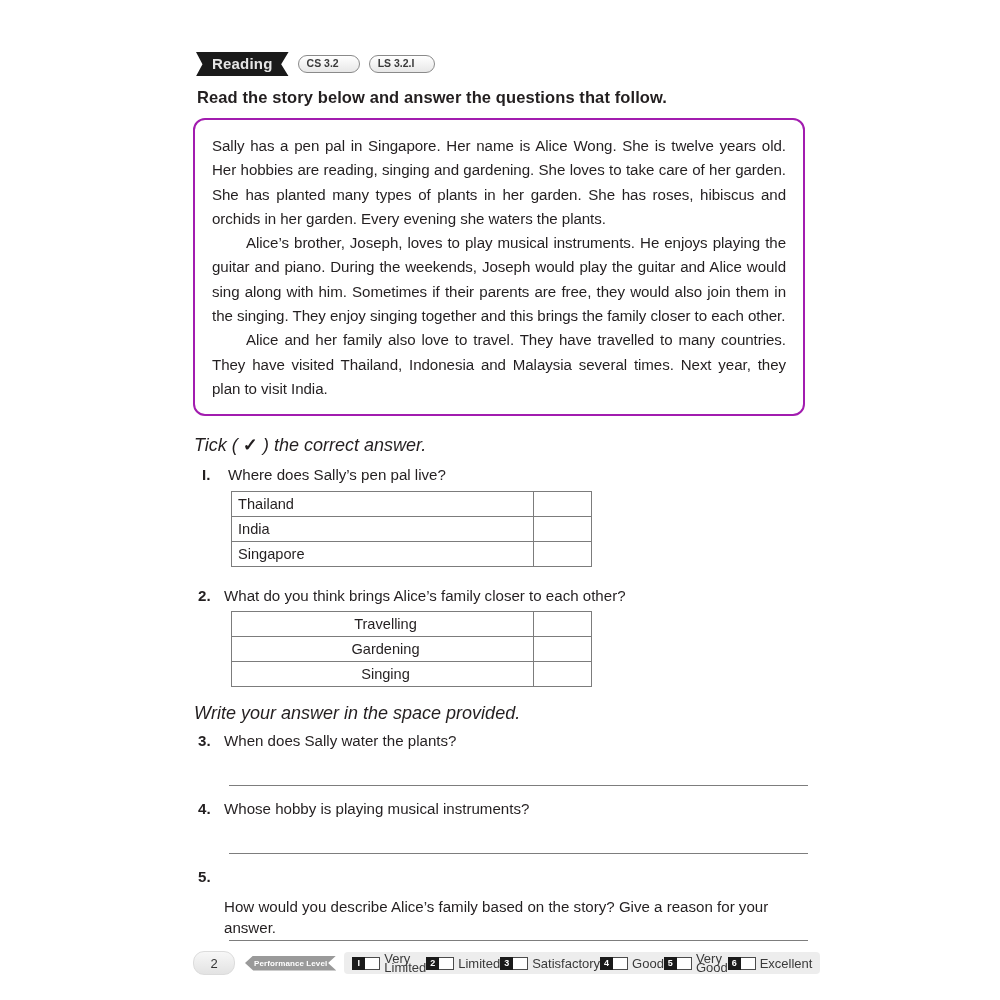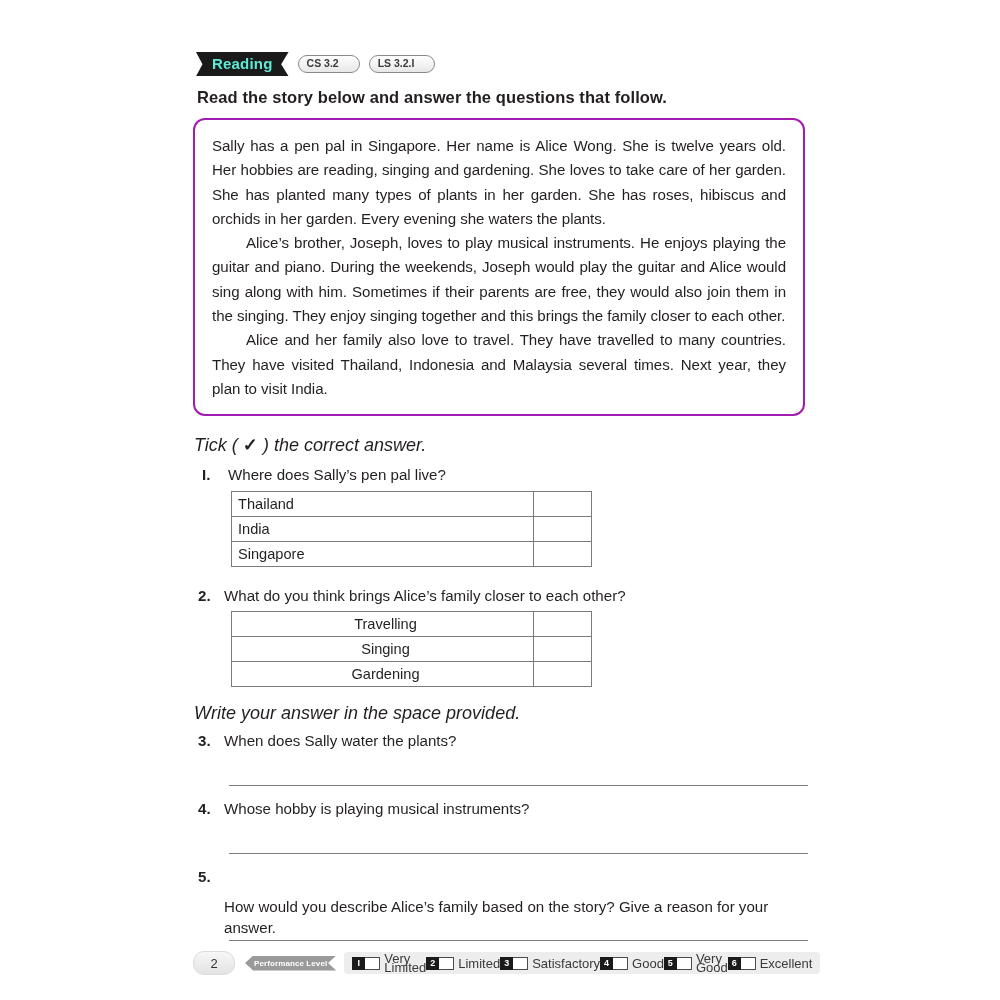--- a/index.html
+++ b/index.html
@@ -26,21 +26,21 @@
   .header-row {
     position: absolute;
     left: 196px;
     top: 52px;
     display: flex;
     align-items: center;
     gap: 9px;
   }
   .skill-banner {
     background: #1a1a1a;
-    color: #5eead4;
+    color: #e5e5e5;
     font-weight: bold;
     font-size: 15px;
     letter-spacing: .2px;
     padding: 3px 16px 4px 16px;
     line-height: 1.15;
     -webkit-clip-path: polygon(0 0, 100% 0, 92% 50%, 100% 100%, 0 100%, 7% 50%);
     clip-path: polygon(0 0, 100% 0, 92% 50%, 100% 100%, 0 100%, 7% 50%);
   }
   .code-tag {
     border: 1px solid #8a8a8a;
@@ -273,25 +273,25 @@
     <colgroup>
         <col class="col-option">
         <col class="col-tick">
       </colgroup>
     <tbody>
       <tr>
         <td>Travelling</td>
         <td class="tickcell"></td>
       </tr>
       <tr>
+        <td>Gardening</td>
+        <td class="tickcell"></td>
+      </tr>
+      <tr>
         <td>Singing</td>
-        <td class="tickcell"></td>
-      </tr>
-      <tr>
-        <td>Gardening</td>
         <td class="tickcell"></td>
       </tr>
     </tbody>
   </table>
 
   <div class="directive" id="directive-write">Write your answer in the space provided.</div>
 
   <div class="qrow" id="q3">
     <span class="qnum">3.</span>
     <span class="qtext">When does Sally water the plants?</span>

